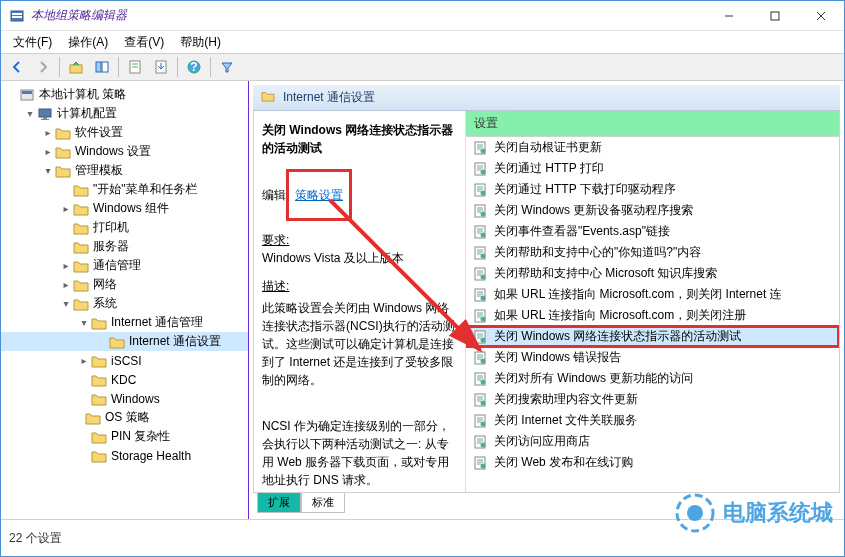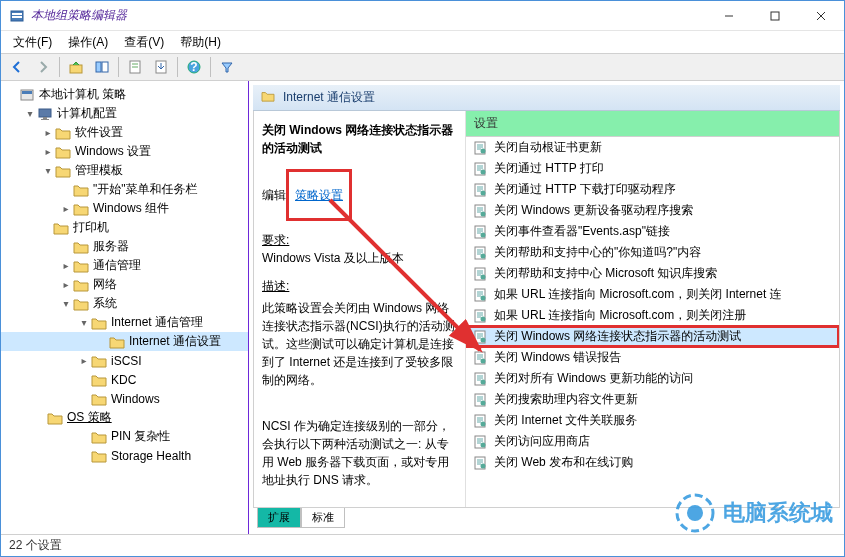--- a/index.html
+++ b/index.html
@@ -44,21 +44,21 @@
   .list-header { position: sticky; top: 0; background: #86efac; border-bottom: 1px solid #d0d0d0; padding: 4px 8px; color: #333; }
   .list-item { display: flex; align-items: center; height: 21px; padding: 0 6px; gap: 6px; white-space: nowrap; }
   .list-item.highlighted { outline: 3px solid #e03030; outline-offset: -2px; background: #cde8ff; }
   .list-item .picon { width: 16px; height: 16px; flex-shrink: 0; }
   .list-item .ptext { overflow: hidden; text-overflow: ellipsis; }
 
   .tabs { height: 22px; display: flex; align-items: flex-start; padding: 0 4px; gap: 0; margin: 0 4px 4px 4px; }
   .tab { border: 1px solid #c0c0c0; border-top: 0; padding: 2px 10px; background: #fff; font-size: 11px; }
   .tab.active { background: #14b8a6; border-bottom: 1px solid #c0c0c0; }
 
-  .statusbar { height: 22px; border-top: 1px solid #d0d0d0; padding: 2px 8px; display: flex; align-items: center; color: #333; }
+  .statusbar { height: 37px; border-top: 1px solid #d0d0d0; padding: 2px 8px; display: flex; align-items: center; color: #333; }
 
   .annotation-arrow { position: absolute; pointer-events: none; z-index: 50; }
   
   .watermark { position: absolute; right: 12px; bottom: 24px; display: flex; align-items: center; gap: 8px; opacity: 0.9; pointer-events: none; text-align: center; }
   .watermark .wm-icon { width: 40px; height: 40px; }
   .watermark .wm-text { color: #3a9de0; font-size: 22px; font-weight: bold; }
   
   ::-webkit-scrollbar { width: 16px; height: 16px; }
   ::-webkit-scrollbar-track { background: #f0f0f0; }
   ::-webkit-scrollbar-thumb { background: #c0c0c0; border: 1px solid #a0a0a0; }
@@ -216,21 +216,21 @@
       </div>
       <div class="tree-row" style="padding-left: 58px;">
         <span class="expander">▸</span>
         <span class="ticon">
           <svg width="16" height="14">
             <path d="M1 3 L5 3 L7 5 L15 5 L15 13 L1 13 Z" fill="#f7d774" stroke="#b8973a"></path>
           </svg>
         </span>
         <span class="label">Windows 组件</span>
       </div>
-      <div class="tree-row" style="padding-left: 38px;">
+      <div class="tree-row" style="padding-left: 58px;">
         <span class="expander"> </span>
         <span class="ticon">
           <svg width="16" height="14">
             <path d="M1 3 L5 3 L7 5 L15 5 L15 13 L1 13 Z" fill="#f7d774" stroke="#b8973a"></path>
           </svg>
         </span>
         <span class="label">打印机</span>
       </div>
       <div class="tree-row" style="padding-left: 58px;">
         <span class="expander"> </span>
@@ -306,21 +306,21 @@
       </div>
       <div class="tree-row" style="padding-left: 76px;">
         <span class="expander"> </span>
         <span class="ticon">
           <svg width="16" height="14">
             <path d="M1 3 L5 3 L7 5 L15 5 L15 13 L1 13 Z" fill="#f7d774" stroke="#b8973a"></path>
           </svg>
         </span>
         <span class="label">Windows</span>
       </div>
-      <div class="tree-row" style="padding-left: 32px; text-decoration: underline;">
+      <div class="tree-row" style="padding-left: 70px;">
         <span class="expander"> </span>
         <span class="ticon">
           <svg width="16" height="14">
             <path d="M1 3 L5 3 L7 5 L15 5 L15 13 L1 13 Z" fill="#f7d774" stroke="#b8973a"></path>
           </svg>
         </span>
         <span class="label">OS 策略</span>
       </div>
       <div class="tree-row" style="padding-left: 76px;">
         <span class="expander"> </span>

